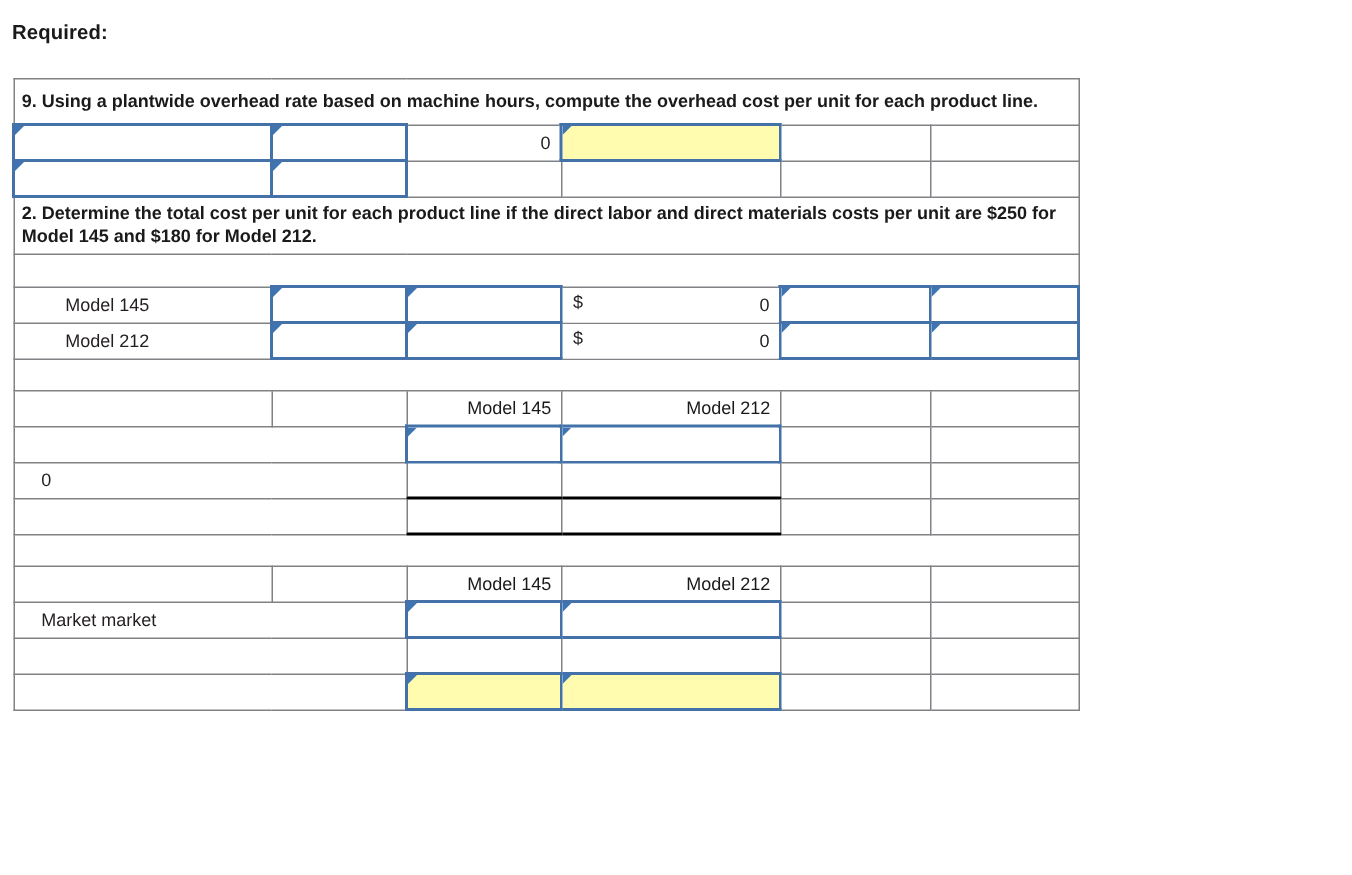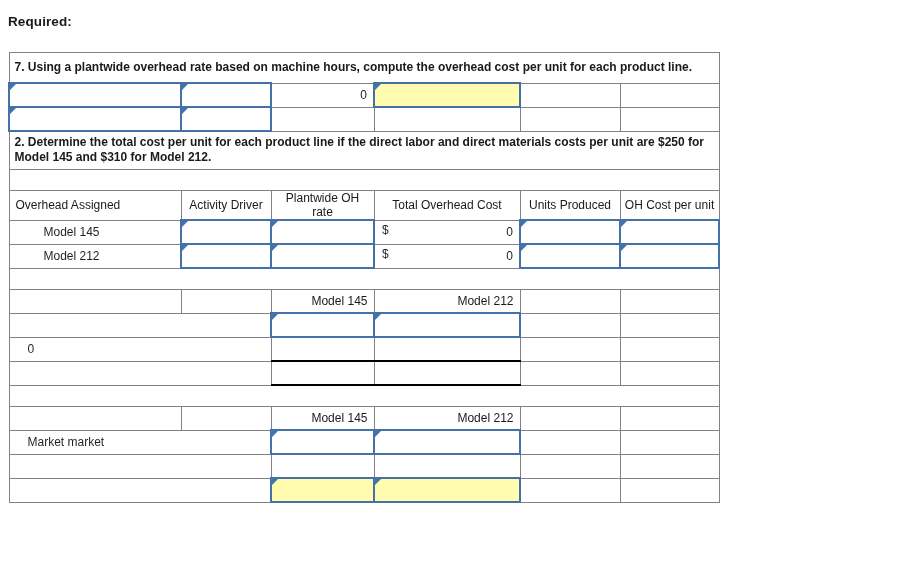--- a/index.html
+++ b/index.html
@@ -153,21 +153,21 @@
       <col class="c0">
         <col class="c1">
         <col class="c2">
       <col class="c3">
         <col class="c4">
         <col class="c5">
     </colgroup>
     <tbody>
 
       <tr>
-        <td class="banner" colspan="6">7.  Using a plantwide overhead rate based on machine hours, compute the overhead cost per unit for each product line.</td>
+        <td class="banner" colspan="6">9.  Using a plantwide overhead rate based on machine hours, compute the overhead cost per unit for each product line.</td>
       </tr>
 
       <tr>
         <td class="inputcell"></td>
         <td class="inputcell"></td>
         <td class="yellowplain">0</td>
         <td class="inputcell yellow"></td>
         <td></td>
         <td></td>
       </tr>
@@ -175,35 +175,27 @@
       <tr>
         <td class="inputcell"></td>
         <td class="inputcell"></td>
         <td></td>
         <td></td>
         <td></td>
         <td></td>
       </tr>
 
       <tr>
-        <td class="banner" colspan="6">2.  Determine the total cost per unit for each product line if the direct labor and direct materials costs per unit are $250 for Model 145 and $310 for Model 212.</td>
+        <td class="banner" colspan="6">2.  Determine the total cost per unit for each product line if the direct labor and direct materials costs per unit are $250 for Model 145 and $180 for Model 212.</td>
       </tr>
 
       <tr class="spacer">
         <td colspan="6"></td>
       </tr>
 
-      <tr>
-        <td class="colhdr left">Overhead Assigned</td>
-        <td class="colhdr">Activity Driver</td>
-        <td class="colhdr">Plantwide OH rate</td>
-        <td class="colhdr">Total Overhead Cost</td>
-        <td class="colhdr">Units Produced</td>
-        <td class="colhdr">OH Cost per unit</td>
-      </tr>
 
       <tr>
         <td class="rowlabel">Model 145</td>
         <td class="inputcell"></td>
         <td class="inputcell"></td>
         <td class="moneycell">
           <span class="sym">$</span>
           <span>0</span>
         </td>
         <td class="inputcell"></td>

